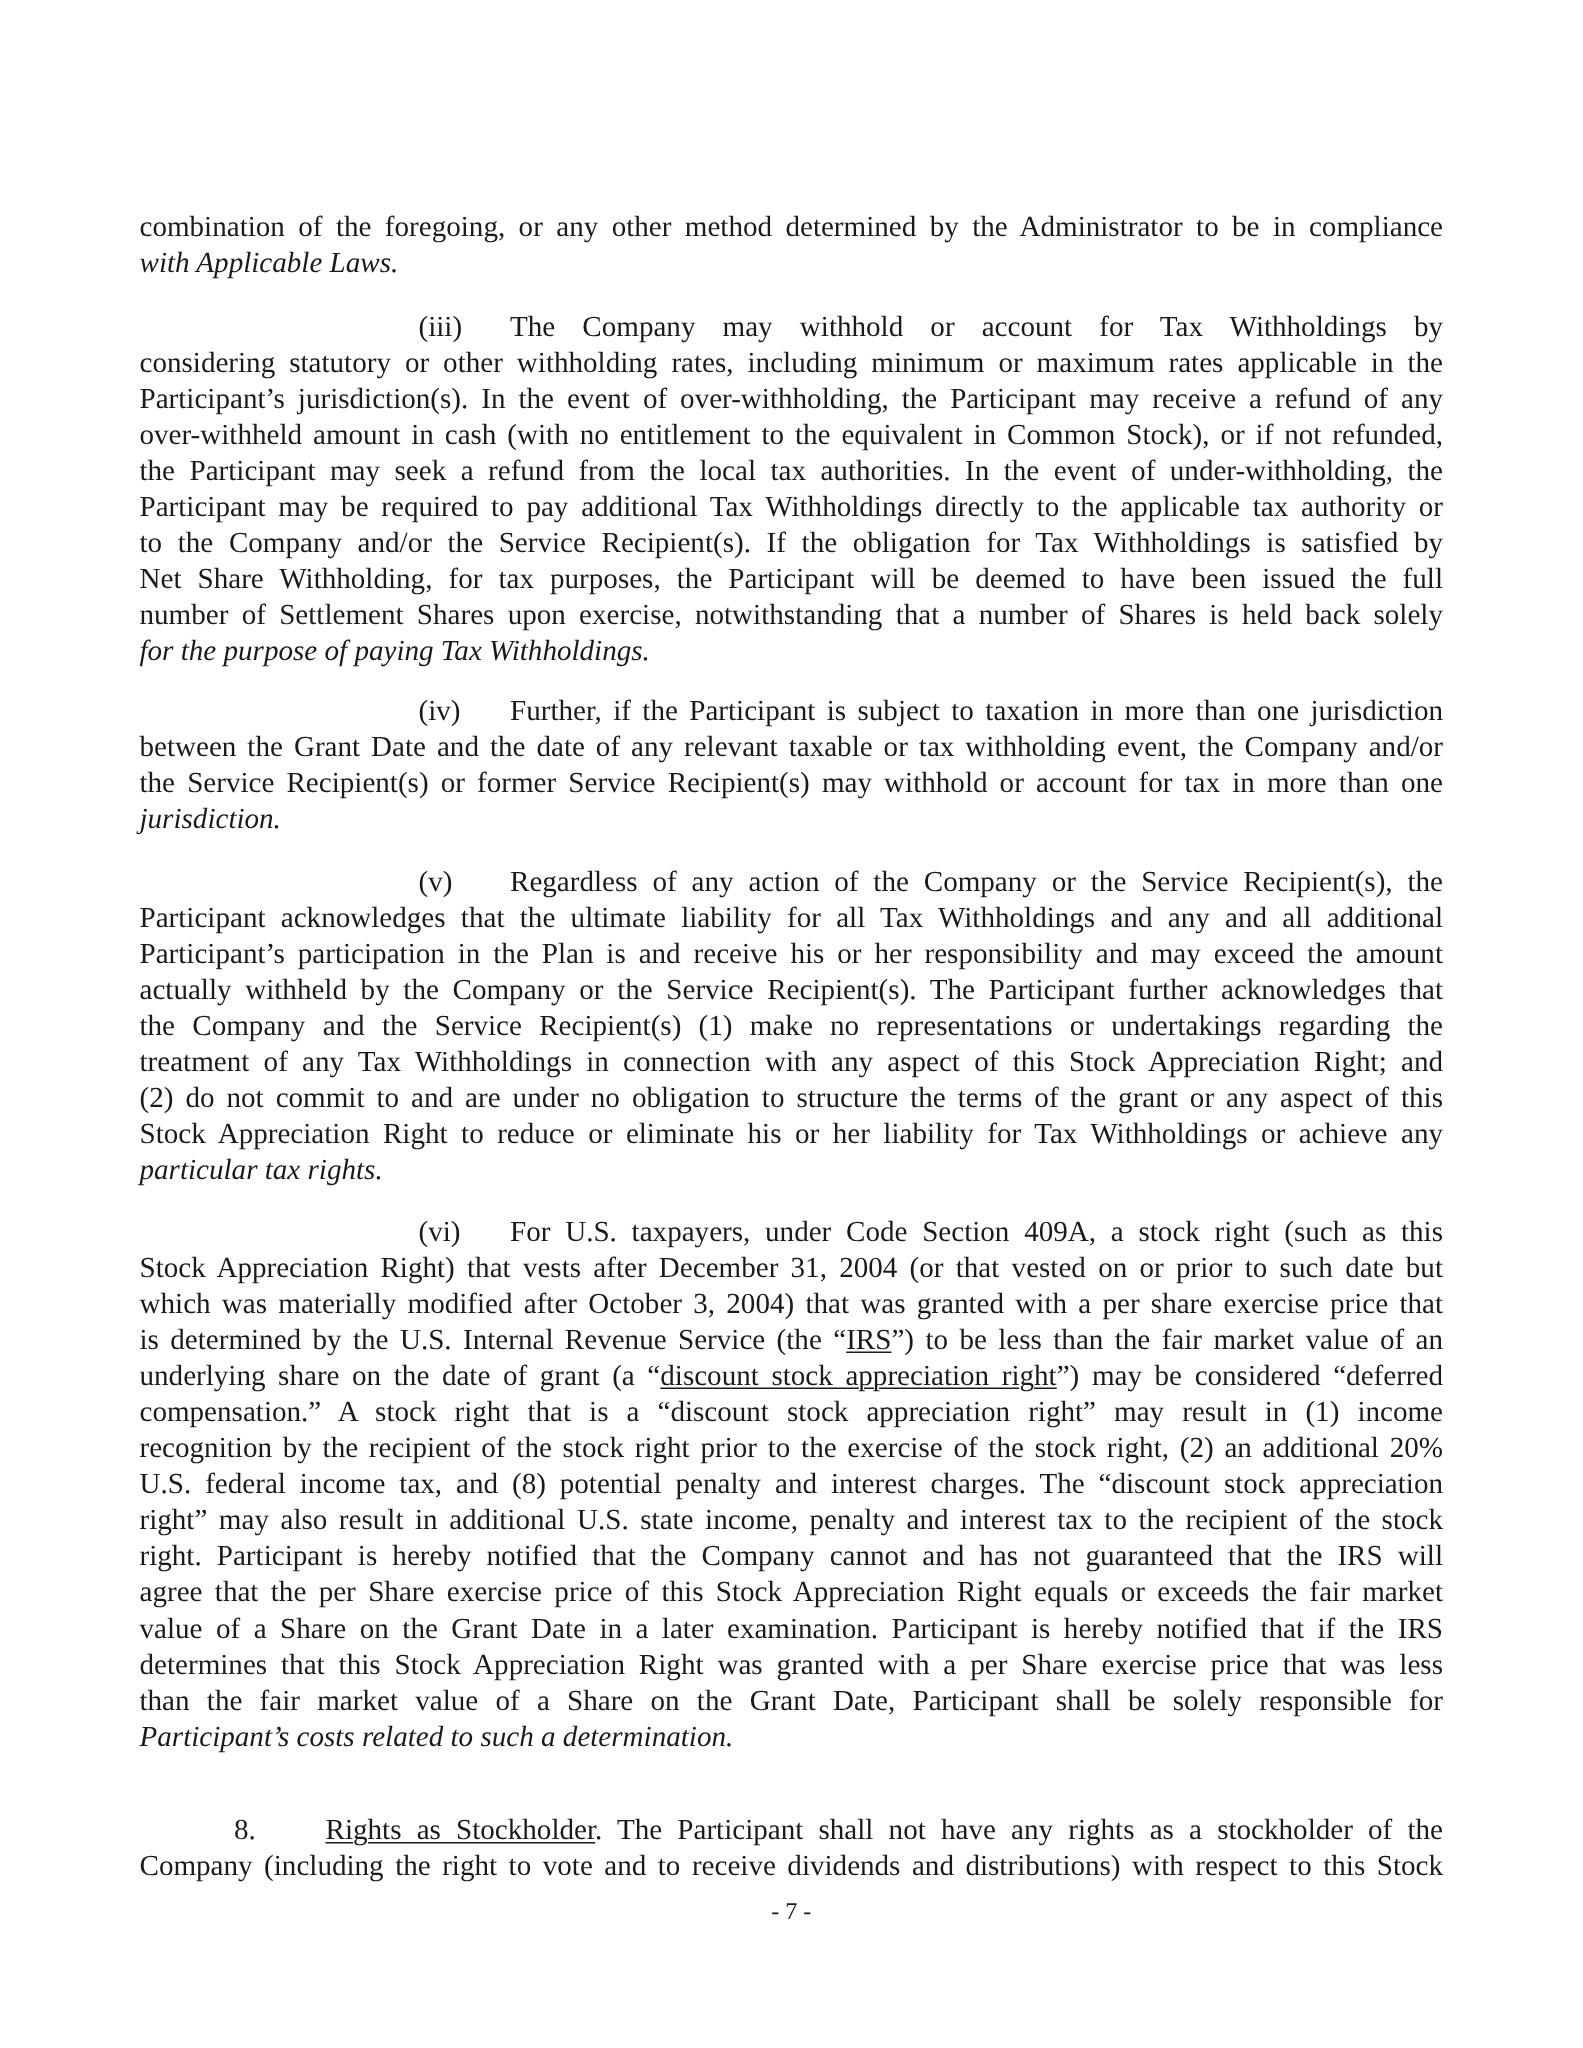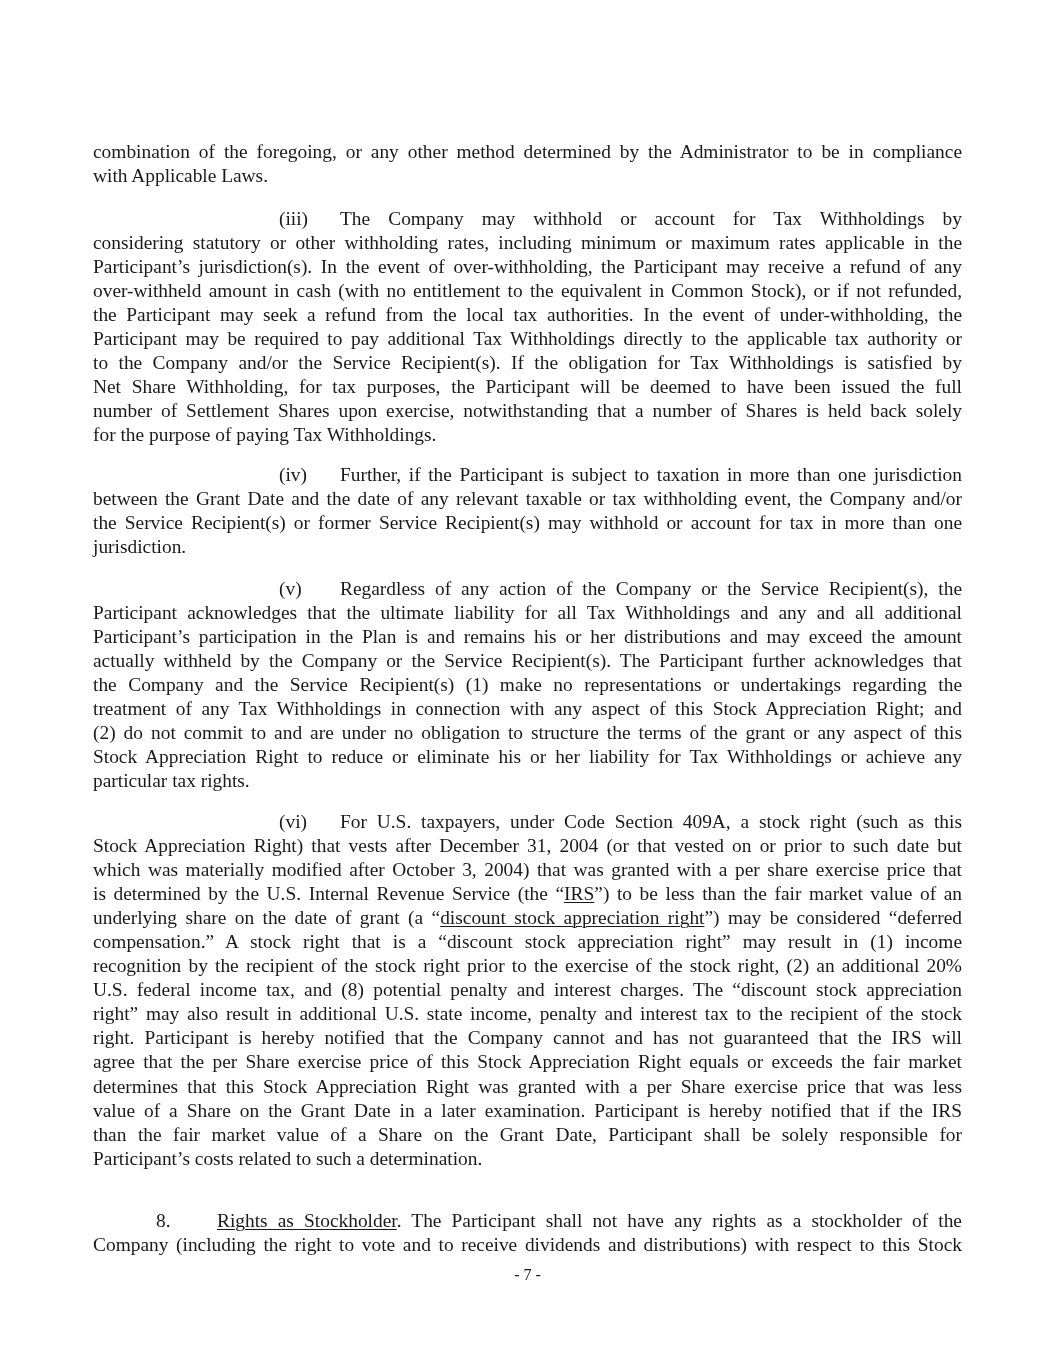--- a/index.html
+++ b/index.html
@@ -29,20 +29,21 @@
     .line {
       display: block;
       white-space: nowrap;
       text-align: justify;
       text-align-last: justify;
       height: 24.05px;
       overflow: visible;
     }
     .line.last {
       text-align-last: left;
+      font-style: italic;
     }
     .indent-sub {
       padding-left: 186px;
     }
     .indent-sec {
       padding-left: 63px;
     }
     .num {
       display: inline-block;
       width: 61px;
@@ -98,43 +99,43 @@
   <div class="para" id="p2">
     <span class="line indent-sub"><span class="num">(iv)</span><span>Further, if the Participant is subject to taxation in more than one jurisdiction</span></span>
     <span class="line">between the Grant Date and the date of any relevant taxable or tax withholding event, the Company and/or</span>
     <span class="line">the Service Recipient(s) or former Service Recipient(s) may withhold or account for tax in more than one</span>
     <span class="line last">jurisdiction.</span>
   </div>
 
   <div class="para" id="p3">
     <span class="line indent-sub"><span class="num">(v)</span><span>Regardless of any action of the Company or the Service Recipient(s), the</span></span>
     <span class="line">Participant acknowledges that the ultimate liability for all Tax Withholdings and any and all additional</span>
-    <span class="line">Participant’s participation in the Plan is and remains his or her distributions and may exceed the amount</span>
+    <span class="line">Participant’s participation in the Plan is and receive his or her responsibility and may exceed the amount</span>
     <span class="line">actually withheld by the Company or the Service Recipient(s).  The Participant further acknowledges that</span>
     <span class="line">the Company and the Service Recipient(s) (1) make no representations or undertakings regarding the</span>
     <span class="line">treatment of any Tax Withholdings in connection with any aspect of this Stock Appreciation Right; and</span>
     <span class="line">(2) do not commit to and are under no obligation to structure the terms of the grant or any aspect of this</span>
     <span class="line">Stock Appreciation Right to reduce or eliminate his or her liability for Tax Withholdings or achieve any</span>
     <span class="line last">particular tax rights.</span>
   </div>
 
   <div class="para" id="p4">
     <span class="line indent-sub"><span class="num">(vi)</span><span>For U.S. taxpayers, under Code Section 409A, a stock right (such as this</span></span>
     <span class="line">Stock Appreciation Right) that vests after December 31, 2004 (or that vested on or prior to such date but</span>
     <span class="line">which was materially modified after October 3, 2004) that was granted with a per share exercise price that</span>
     <span class="line"><span>is determined by the U.S. Internal Revenue Service (the “</span><span class="u">IRS</span><span>”) to be less than the fair market value of an</span></span>
     <span class="line"><span>underlying share on the date of grant (a “</span><span class="u">discount stock appreciation right</span><span>”) may be considered “deferred</span></span>
     <span class="line">compensation.”  A stock right that is a “discount stock appreciation right” may result in (1) income</span>
     <span class="line">recognition by the recipient of the stock right prior to the exercise of the stock right, (2) an additional 20%</span>
     <span class="line">U.S. federal income tax, and (8) potential penalty and interest charges.  The “discount stock appreciation</span>
     <span class="line">right” may also result in additional U.S. state income, penalty and interest tax to the recipient of the stock</span>
     <span class="line">right.  Participant is hereby notified that the Company cannot and has not guaranteed that the IRS will</span>
     <span class="line">agree that the per Share exercise price of this Stock Appreciation Right equals or exceeds the fair market</span>
+    <span class="line">value of a Share on the Grant Date in a later examination.  Participant is hereby notified that if the IRS</span>
     <span class="line">determines that this Stock Appreciation Right was granted with a per Share exercise price that was less</span>
-    <span class="line">value of a Share on the Grant Date in a later examination.  Participant is hereby notified that if the IRS</span>
     <span class="line">than the fair market value of a Share on the Grant Date, Participant shall be solely responsible for</span>
     <span class="line last">Participant’s costs related to such a determination.</span>
   </div>
 
   <div class="para" id="p5">
     <span class="line indent-sec"><span class="num">8.</span><span class="u">Rights as Stockholder</span><span>.  The Participant shall not have any rights as a stockholder of the</span></span>
     <span class="line">Company (including the right to vote and to receive dividends and distributions) with respect to this Stock</span>
   </div>
 
 </div>

